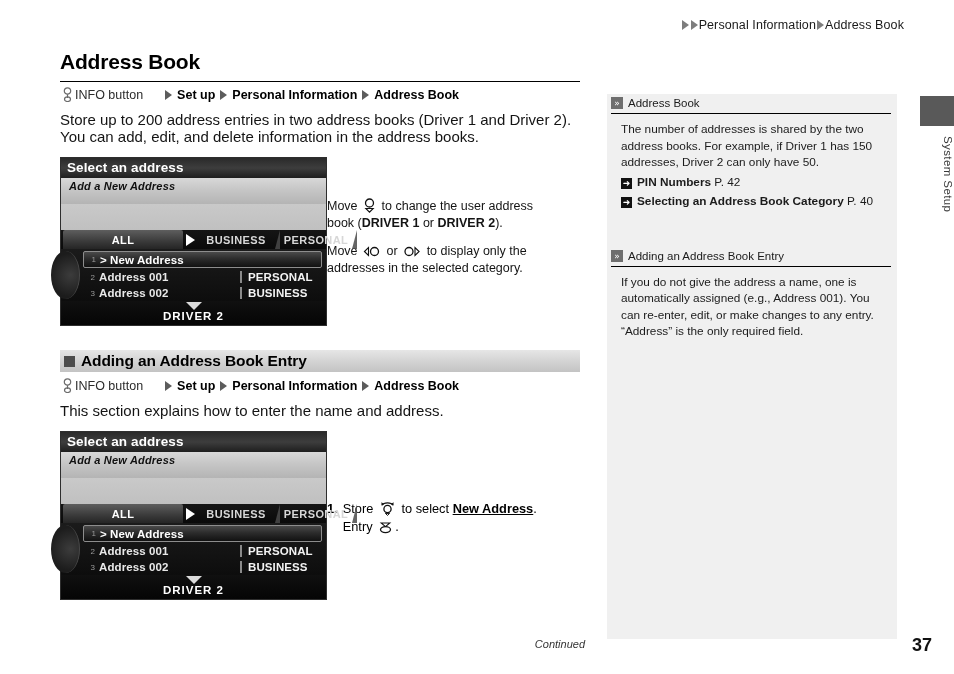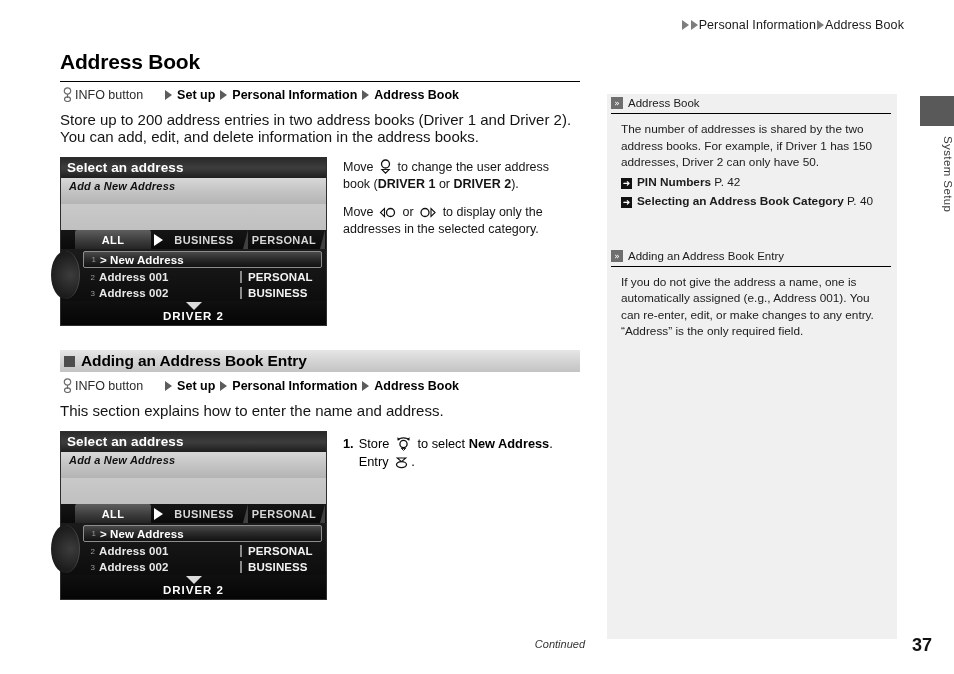--- a/index.html
+++ b/index.html
@@ -81,24 +81,24 @@
     display:flex;align-items:stretch;height:19px;
     background:linear-gradient(180deg,#151515 0%,#0a0a0a 100%);
     padding:0 2px;
   }
   .shot .tab{
     position:relative;display:flex;align-items:center;justify-content:center;
     font-size:11px;font-weight:bold;color:#d7d7d7;letter-spacing:.4px;
     flex:0 0 auto;
   }
   .shot .tab.all{
-    width:76px;color:#fff;
+    width:120px;color:#fff;
     background:linear-gradient(180deg,#5e5e5e 0%,#3a3a3a 60%,#252525 100%);
     border-radius:2px 2px 0 0;
-    margin-left:12px;
+    margin-left:0;
   }
   .shot .tab.sep{width:14px;color:#fff;}
   .shot .tab.biz{width:78px;}
   .shot .tab.per{width:72px;}
   .shot .slash{
     width:0;height:0;border-left:5px solid transparent;
     border-bottom:19px solid #4a4a4a;opacity:.85;
   }
   .shot .listwrap{
     background:linear-gradient(180deg,#1b1b1b 0%,#0d0d0d 100%);
@@ -133,38 +133,38 @@
     text-align:center;padding:1px 0 3px 0;
   }
   .shot .caret{
     width:0;height:0;margin:0 auto;
     border-left:8px solid transparent;border-right:8px solid transparent;
     border-top:8px solid #dcdcdc;
   }
   .shot .driver{color:#fff;font-size:11.5px;font-weight:bold;letter-spacing:1px;}
 
   
-  .figrow{display:flex;align-items:flex-start;gap:16px;}
+  .figrow{display:flex;align-items:center;}
   .sidecopy{font-size:12.5px;line-height:17px;color:#141414;width:232px;padding-top:2px;}
   .sidecopy p{margin:0 0 11px 0;}
   .sidecopy .b{font-weight:bold;}
 
   
   .sechead{
     width:520px;margin:24px 0 6px 0;
     background:linear-gradient(180deg,#e6e6e6 0%,#d2d2d2 55%,#c3c3c3 100%);
     display:flex;align-items:center;height:22px;
   }
   .sechead .sq{width:11px;height:11px;background:#4d4d4d;margin:0 6px 0 4px;}
   .sechead .t{font-size:15.5px;font-weight:bold;letter-spacing:-.1px;}
 
   
   .step{display:flex;font-size:12.8px;line-height:18px;width:232px;padding-top:4px;}
   .step .n{font-weight:bold;margin-right:5px;}
-  .step .b{font-weight:bold;}
+  .step .b{font-weight:bold;text-decoration:underline;}
 
   
   .panel{
     position:absolute;left:607px;top:94px;width:290px;height:545px;
     background:#f0f0f0;
   }
   .panel .sec{padding:0;}
   .panel .hdr{
     display:flex;align-items:center;height:18px;padding:0 0 0 4px;
     font-size:11.5px;color:#1b1b1b;

